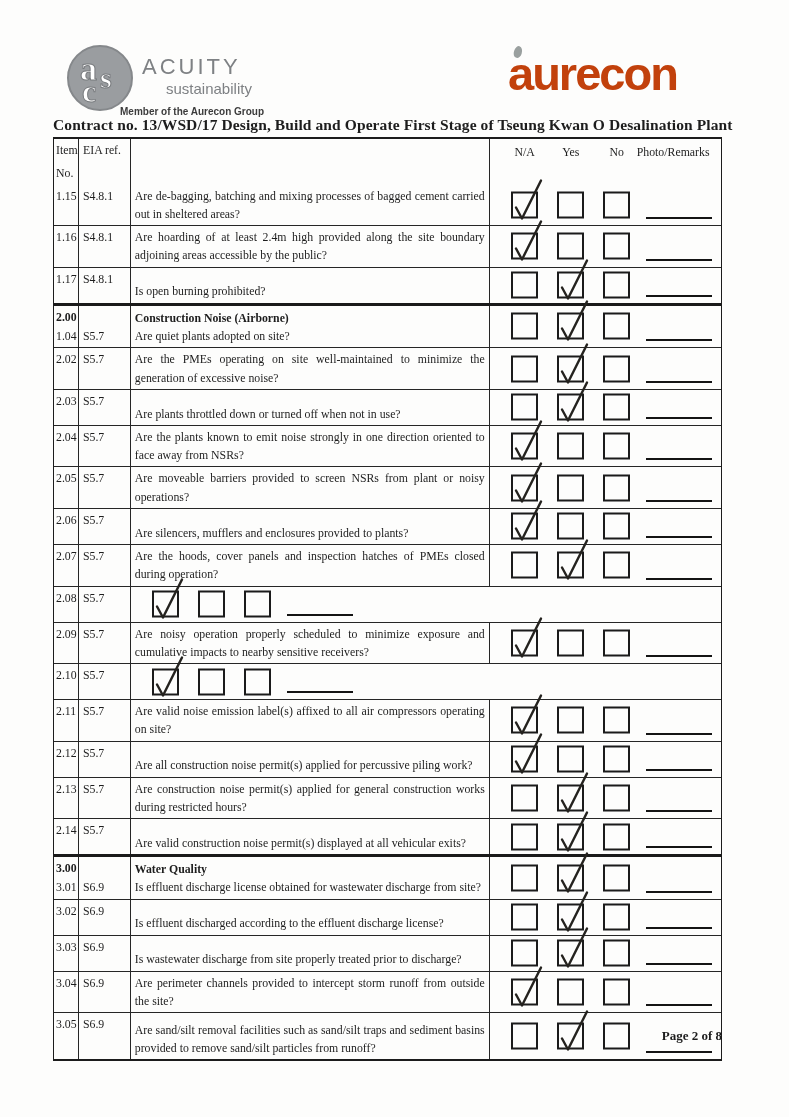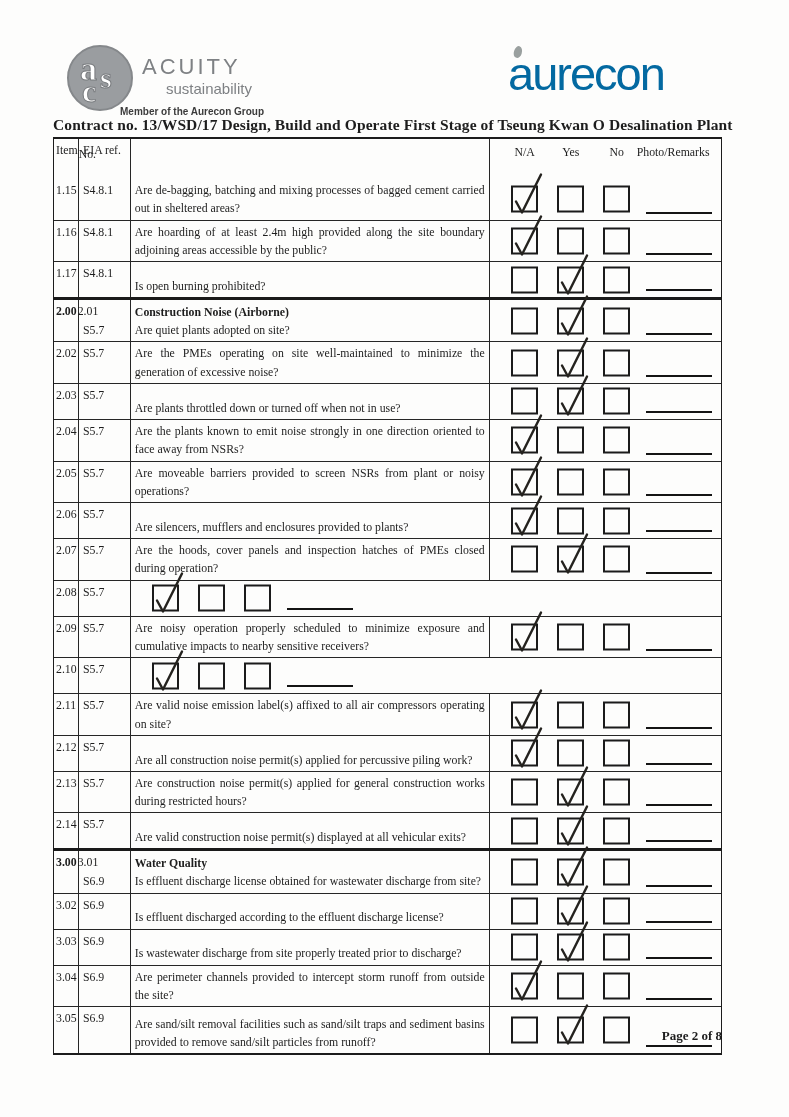--- a/index.html
+++ b/index.html
@@ -29,21 +29,21 @@
   .acuity-member{
     position:absolute;left:58px;top:64px;width:200px;
     font-family:"Liberation Sans", sans-serif;
     font-size:10px;font-weight:bold;color:#3c3c3c;white-space:nowrap;
   }
   .aurecon-block{
     position:absolute;left:508px;top:48px;width:230px;height:60px;
     font-family:"Liberation Sans", sans-serif;
   }
   .aurecon-name{
-    font-size:47px;font-weight:normal;color:#0369a1;
+    font-size:47px;font-weight:bold;color:#c2410c;
     letter-spacing:-2px;line-height:52px;
   }
   .aurecon-dot{
     position:absolute;left:6px;top:-2px;width:8px;height:12px;
     background:#9aa09f;border-radius:50% 60% 50% 50%;
     transform:rotate(18deg);
   }
 
   
   .doc-title{
@@ -60,21 +60,21 @@
     background:#fdfdfc;
   }
   .t-row{display:flex;align-items:stretch;min-height:36px;box-sizing:border-box;}
   .t-row + .t-row{border-top:1.5px solid #262626;}
   .t-row.section-start{border-top:3.2px solid #1a1a1a;min-height:39px;}
   .t-row:last-child{min-height:47px;}
   .header-row{min-height:40px;}
 
   .cell{box-sizing:border-box;padding:2px 4px;font-size:11.8px;line-height:1.55;}
   .c-item{width:25px;border-right:1.3px solid #262626;padding-left:2px;padding-right:1px;
-          display:flex;flex-direction:row;gap:1px;}
+          display:flex;flex-direction:column;gap:1px;}
   .c-ref{width:52px;border-right:1.3px solid #262626;}
   .c-q{width:360px;border-right:1.5px solid #262626;display:flex;flex-direction:column;justify-content:flex-end;}
   .c-checks{width:232px;position:relative;padding:0;}
   .q-text{text-align:justify;}
   .sec-title{font-weight:bold;text-align:left;}
   .sec-no{font-weight:bold;}
   .section-start .c-ref .ref-text{display:block;padding-top:19px;}
 
   
   .header-row .c-item span{display:block;}
@@ -212,21 +212,21 @@
                 <path d="M7 31 L13 42 L32 4" fill="none" stroke="#24221e" stroke-width="2.4" stroke-linecap="round" stroke-linejoin="round"></path>
               </svg>
             </span>
       <span class="box box-no"></span>
       <span class="remark-line"></span>
     </div>
   </div>
         <div class="t-row section-start">
     <div class="cell c-item">
       <span class="sec-no">2.00</span>
-      <span class="item-no">2.01</span>
+      <span class="item-no">1.04</span>
     </div>
     <div class="cell c-ref">
       <span class="ref-text">S5.7</span>
     </div>
     <div class="cell c-q">
       <span class="sec-title">Construction Noise (Airborne)</span>
       <span class="q-text">Are quiet plants adopted on site?</span>
     </div>
     <div class="cell c-checks">
       <span class="box box-na"></span>

